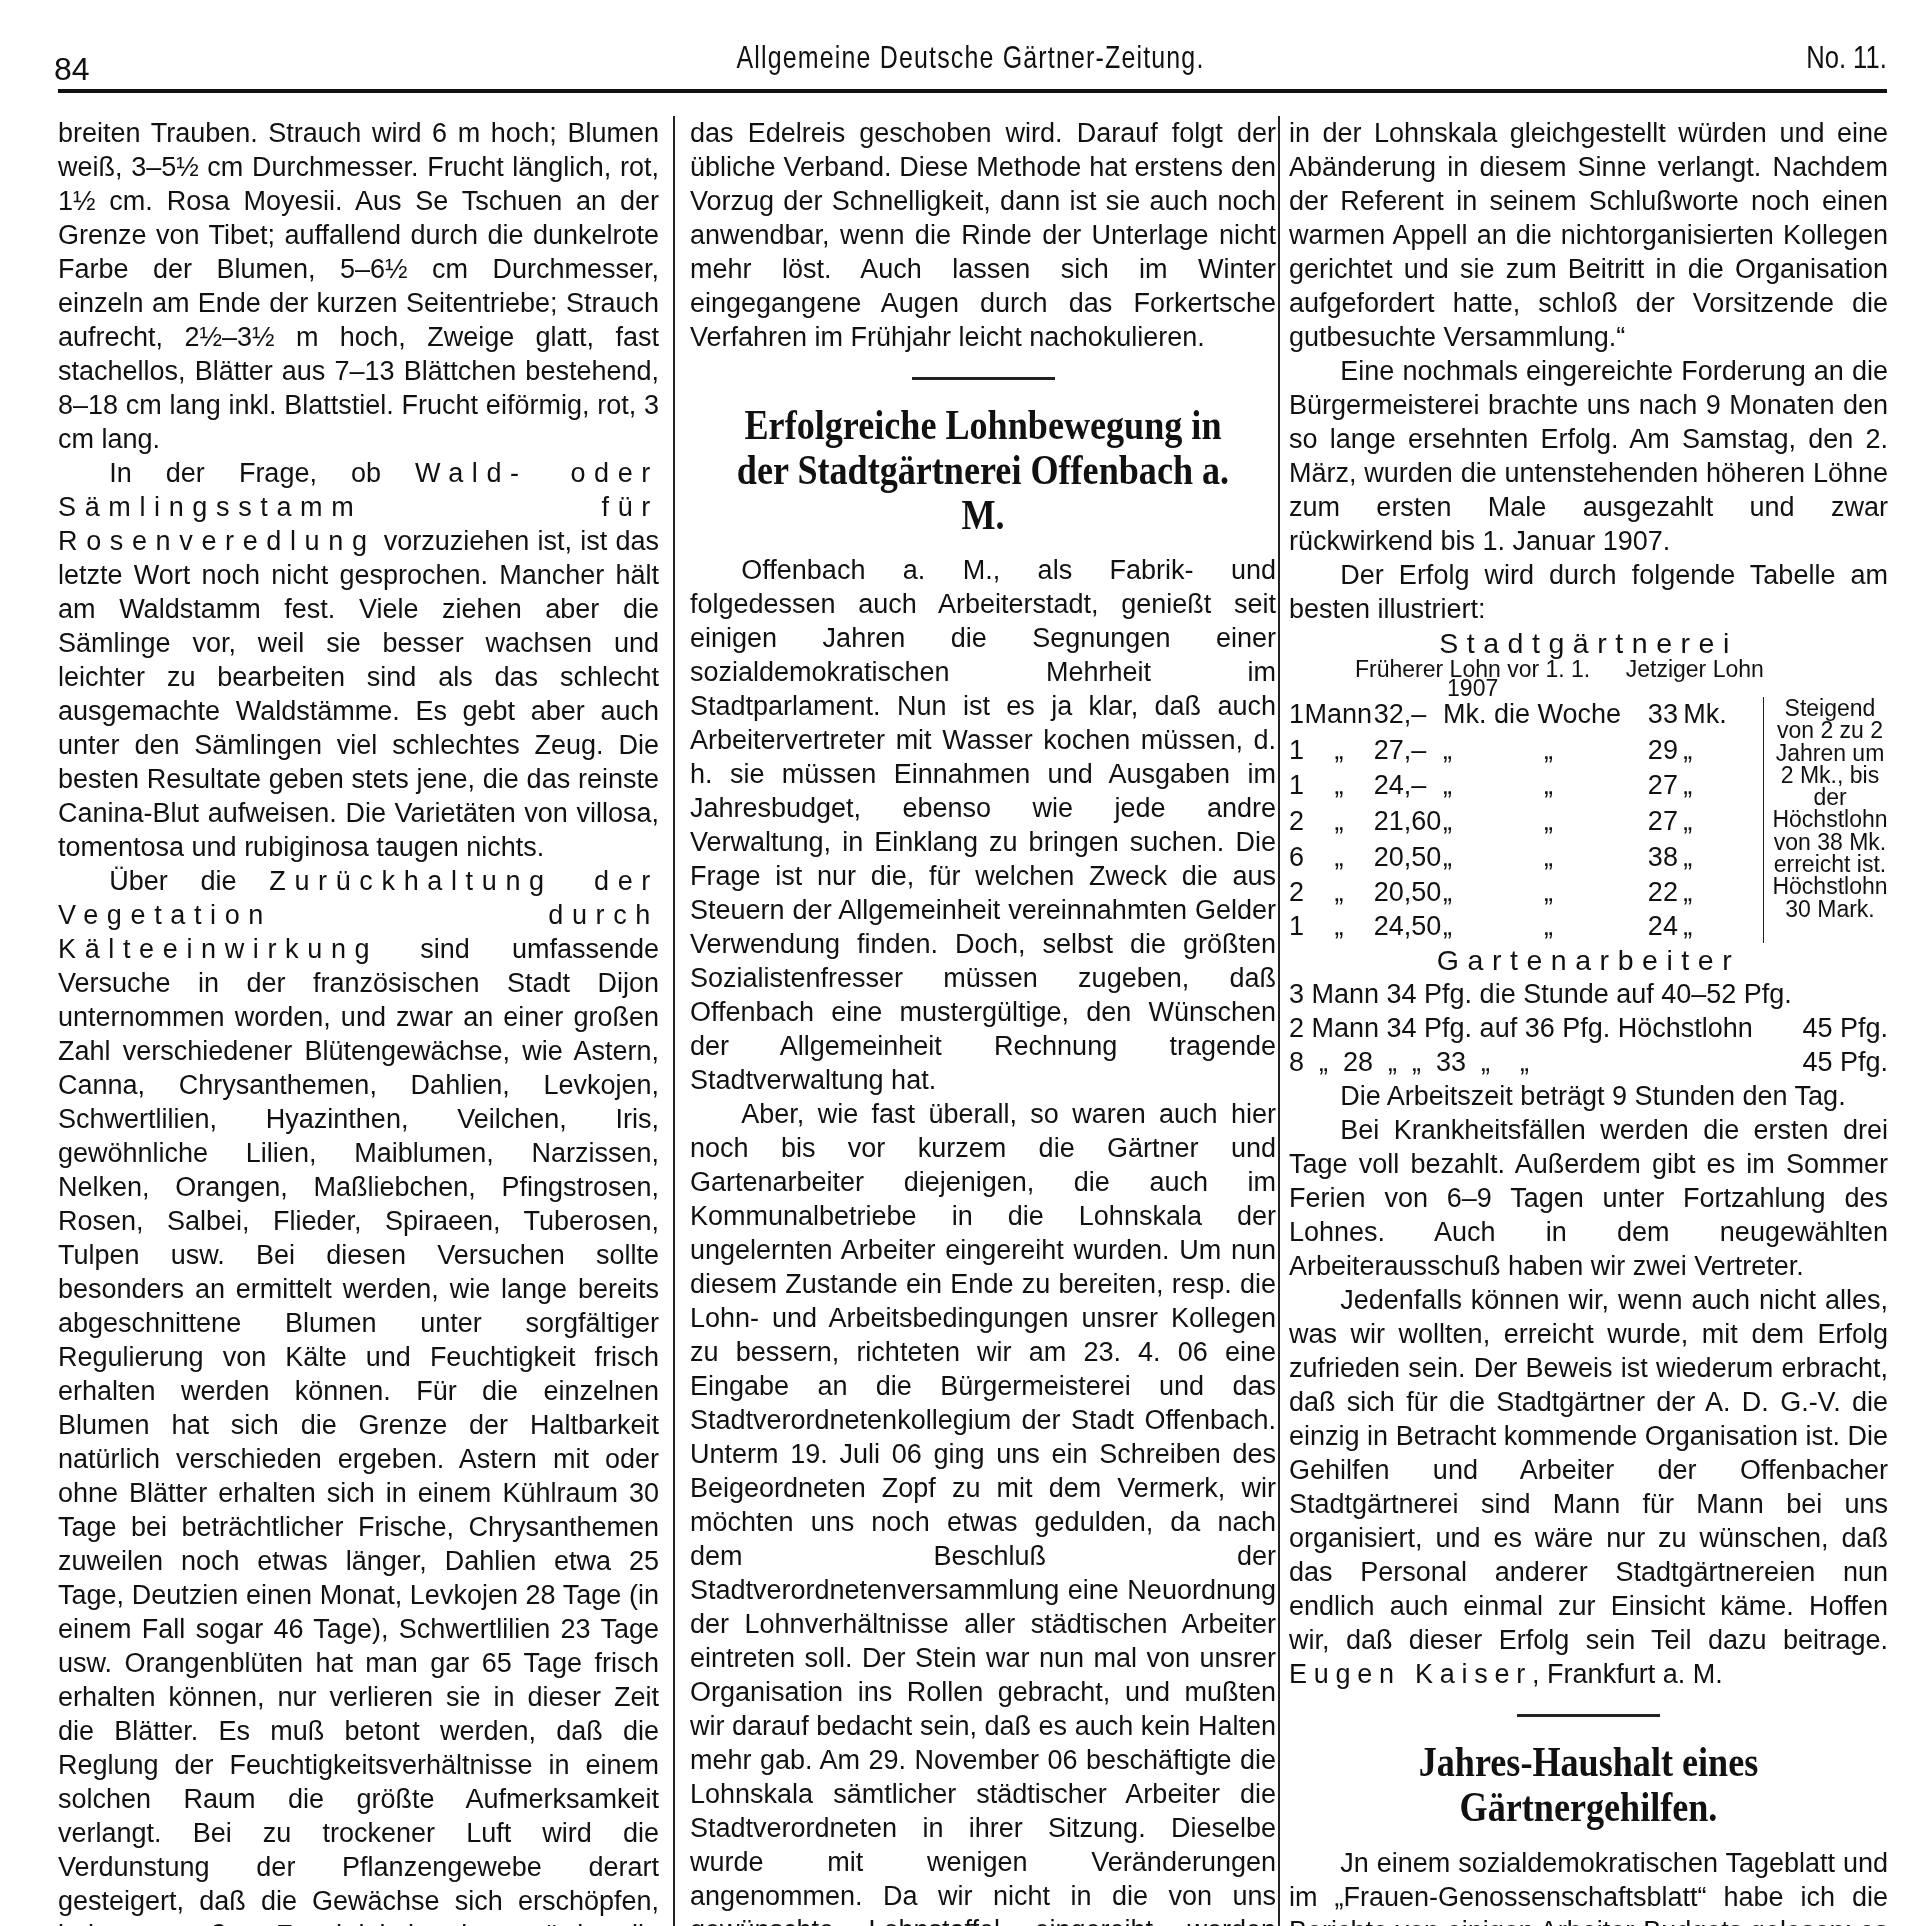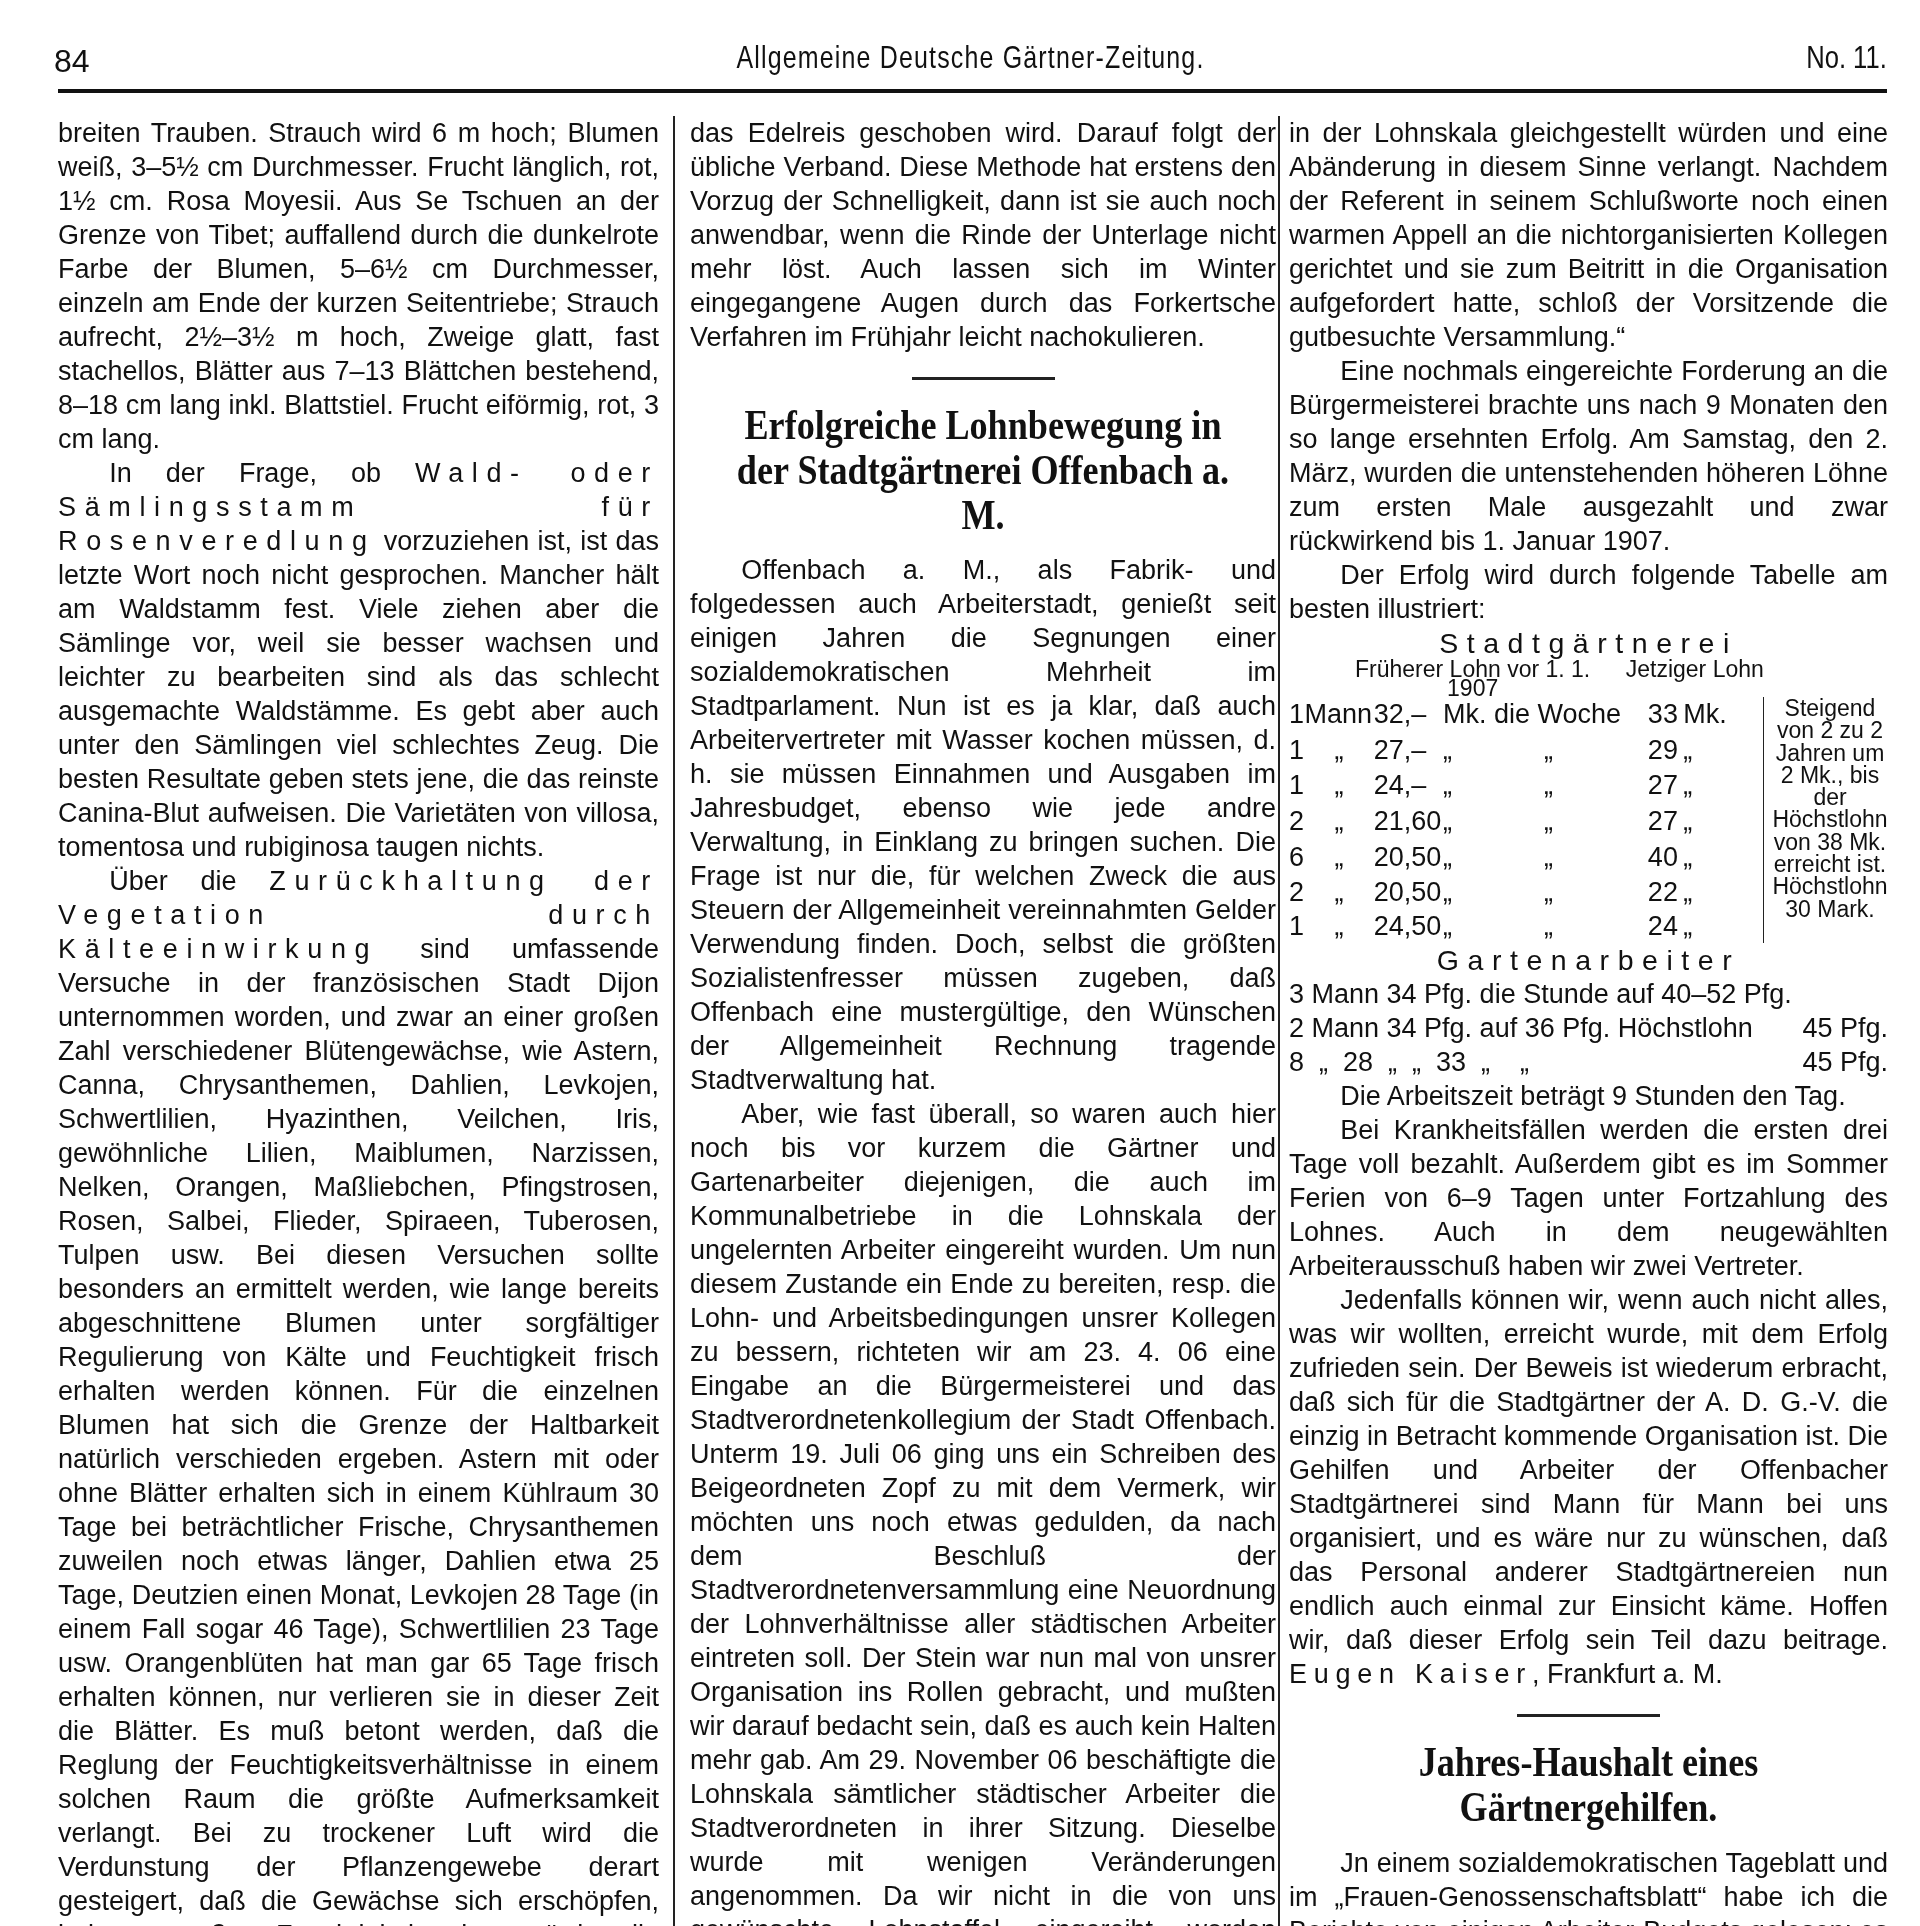--- a/index.html
+++ b/index.html
@@ -1,18 +1,18 @@
 <!DOCTYPE html>
 <html style="font-size:6.2px"><head>
 <meta charset="utf-8">
 <style>
   html, body { margin: 0; padding: 0; background: #ffffff; }
   body { width: 1920px; height: 2648px; position: relative; overflow: hidden; color: #111; font-family: "Liberation Serif", serif; }
   .header { position: absolute; left: 54px; right: 33px; top: 39px; height: 46px; }
-  .header .pageno { position: absolute; left: 0; top: 4px; font-size: 32px; font-family: "Liberation Sans Narrow","Liberation Sans", sans-serif; }
+  .header .pageno { position: absolute; left: 0; top: 12px; font-size: 32px; font-family: "Liberation Sans Narrow","Liberation Sans", sans-serif; }
   .header .title { position: absolute; left: 0; right: 0; top: 0; text-align: center; font-size: 32px; letter-spacing: 1.5px; font-family: "Liberation Sans", sans-serif; transform: scaleX(0.78); }
   .header .issue { position: absolute; right: 0; top: 0; font-size: 32px; font-family: "Liberation Sans", sans-serif; transform: scaleX(0.8); transform-origin: right; }
   .header-rule { position: absolute; left: 58px; right: 33px; top: 89px; height: 3.9px; background: #111; }
   .col { position: absolute; top: 116px; font-family: "Liberation Sans", sans-serif; font-size: 27px; line-height: 34px; text-align: justify; }
   .col1 { left: 58px; width: 601px; }
   .col2 { left: 690px; width: 586px; }
   .col3 { left: 1289px; width: 599px; }
   .vrule { position: absolute; top: 116px; width: 1.5px; background: #222; }
   .col p { margin: 0; text-indent: 1.9em; }
   .col p.noindent { text-indent: 0; }
@@ -99,21 +99,21 @@
       <td>21,60</td>
       <td><span>„</span><span style="display:inline-block;width:92px"></span><span>„</span></td>
       <td style="text-align:right">27</td>
       <td style="padding-left:5.4px">„</td>
     </tr>
     <tr>
       <td>6</td>
       <td style="text-align:center">„</td>
       <td>20,50</td>
       <td><span>„</span><span style="display:inline-block;width:92px"></span><span>„</span></td>
-      <td style="text-align:right">40</td>
+      <td style="text-align:right">38</td>
       <td style="padding-left:5.4px">„</td>
     </tr>
     <tr>
       <td>2</td>
       <td style="text-align:center">„</td>
       <td>20,50</td>
       <td><span>„</span><span style="display:inline-block;width:92px"></span><span>„</span></td>
       <td style="text-align:right">22</td>
       <td style="padding-left:5.4px">„</td>
       <td rowspan="2" class="note" style="border-left:1.9px solid #222;padding-left:7.7px;width:116px;"><span>Höchstlohn 30 Mark.</span></td>

